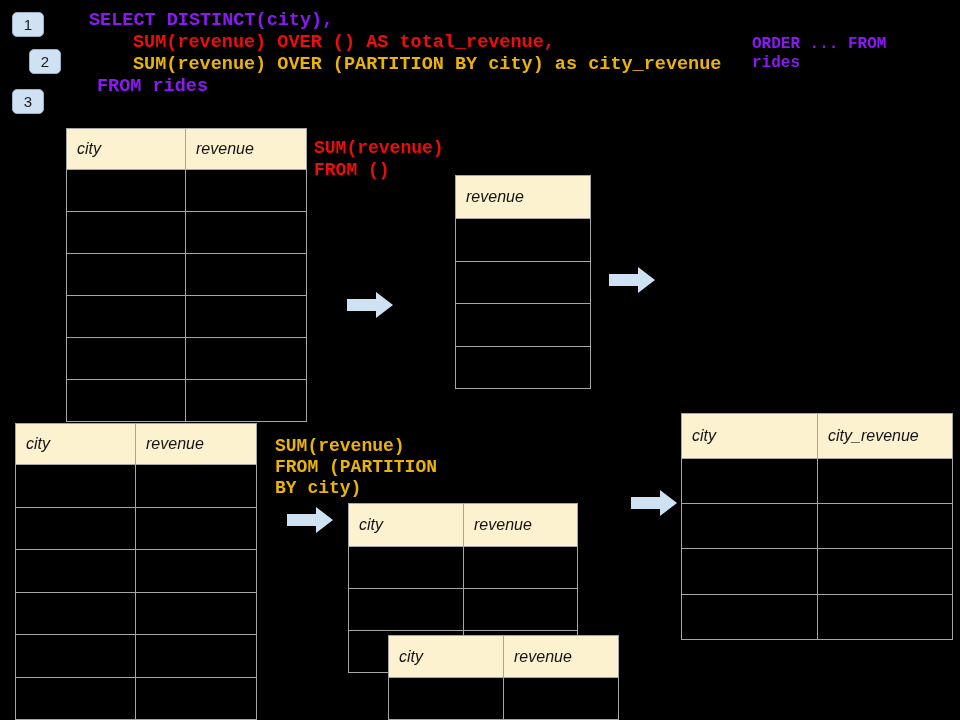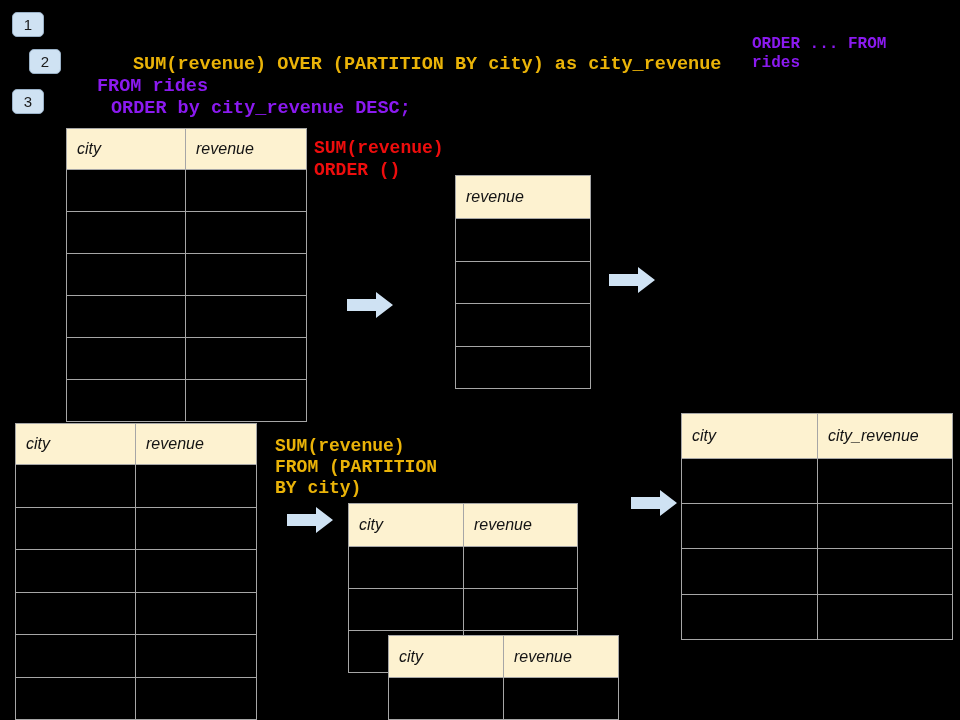--- a/index.html
+++ b/index.html
@@ -62,27 +62,28 @@
   <div class="badge" id="badge1">
     <span>1</span>
   </div>
   <div class="badge" id="badge2">
     <span>2</span>
   </div>
   <div class="badge" id="badge3">
     <span>3</span>
   </div>
 
+  <div class="code purple" id="sql-line1">SELECT DISTINCT(city),</div>
+  <div class="code red" id="sql-line2">SUM(revenue) OVER () AS total_revenue,</div>
   <div class="code green" id="sql-line3">SUM(revenue) OVER (PARTITION BY city) as city_revenue</div>
   <div class="code purple" id="sql-line4">FROM rides</div>
-  <div class="code purple" id="sql-line5">ORDER by city_revenue DESC;</div>
 
   <div class="code purple" id="sql-aside"><span>ORDER ... FROM</span><br><span>rides</span></div>
 
-  <div class="code red" id="label-total"><span>SUM(revenue)</span><br><span>ORDER ()</span></div>
+  <div class="code red" id="label-total"><span>SUM(revenue)</span><br><span>FROM ()</span></div>
 
   <div class="code green" id="label-partition"><span>SUM(revenue)</span><br><span>FROM (PARTITION</span><br><span>BY city)</span></div>
 
   <table class="tbl" id="t-source-top">
     <colgroup>
         <col style="width:119px">
         <col style="width:121px">
       </colgroup>
     <thead>
         <tr>

